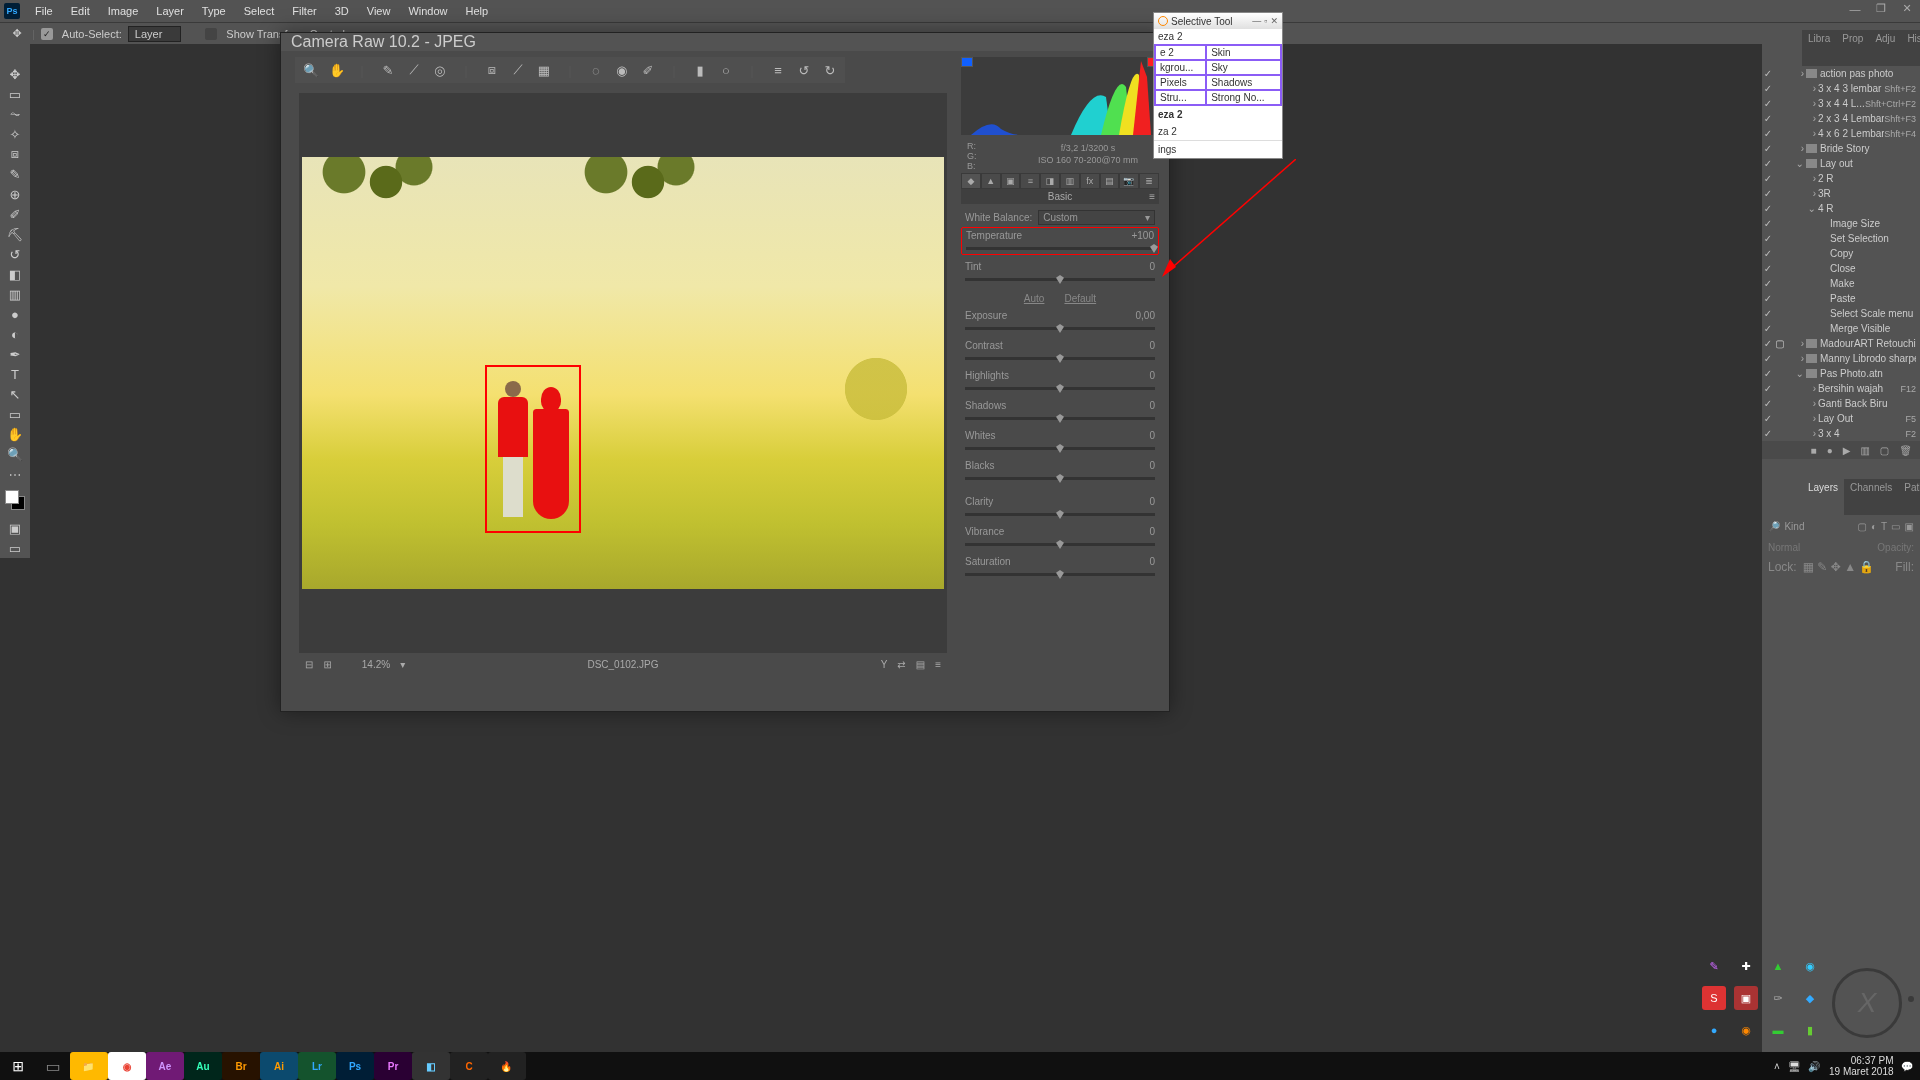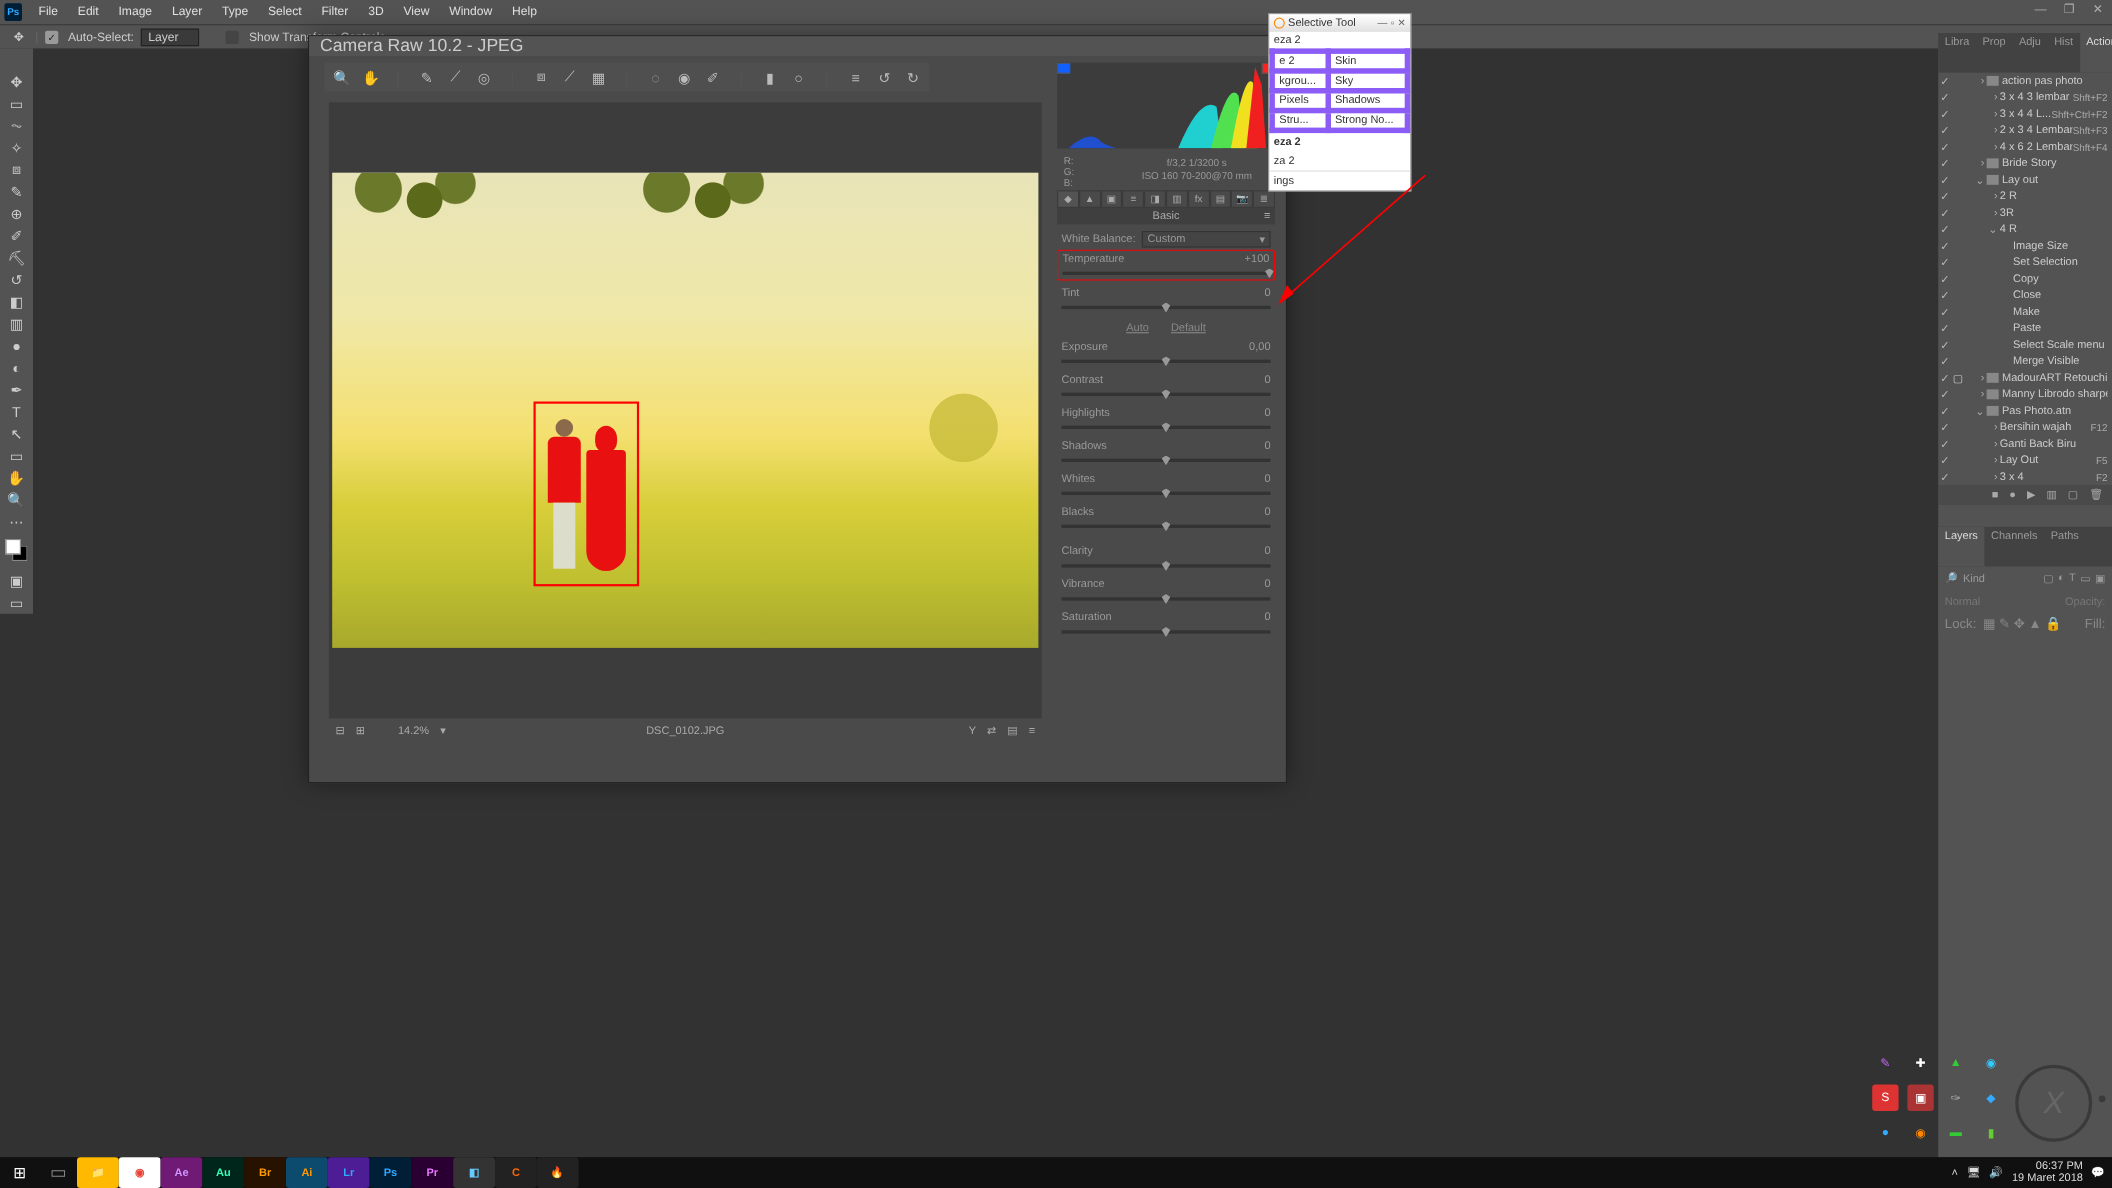--- a/index.html
+++ b/index.html
@@ -73,21 +73,21 @@
 .slider-row { padding: 2px 4px 8px; position: relative; }
 .slider-row .lbl { font-size: 10px; color: #999; display: flex; justify-content: space-between; }
 .slider-row .val { font-size: 10px; color: #999; }
 .slider-row .track { height: 3px; background: #333; margin-top: 6px; position: relative; }
 .slider-row .thumb { position: absolute; top: -3px; width: 8px; height: 9px; background: #999; clip-path: polygon(50% 100%, 0 30%, 50% 0, 100% 30%); }
 .slider-row.highlight { border: 1.5px solid #ff0000; border-radius: 2px; padding: 2px 4px 4px; margin-bottom: 4px; }
 .auto-row { display: flex; justify-content: center; gap: 20px; font-size: 10px; color: #888; text-decoration: underline; padding: 4px 0; }
 
 
 .right-panels { position: absolute; right: 0; top: 30px; width: 158px; bottom: 28px; background: #535353; display: flex; flex-direction: column; }
-.panel-tabs { height: 36px; display: flex; background: #424242; font-size: 10px; }
+.panel-tabs { height: 36px; display: flex; background: #424242; font-size: 10px; margin-left: 40px; }
 .panel-tabs span { padding: 3px 6px; color: #999; }
 .panel-tabs span.active { background: #535353; color: #ddd; }
 .actions-list { flex: 0 0 auto; font-size: 10px; overflow: hidden; }
 .action-item { display: flex; align-items: center; height: 15px; color: #ccc; }
 .action-item .chk { width: 12px; text-align: center; color: #bbb; }
 .action-item .tgt { width: 12px; text-align: center; }
 .action-item .tree { display: inline-block; }
 .action-item .fold { width: 11px; height: 9px; background: #888; display: inline-block; margin-right: 3px; vertical-align: middle; }
 .action-item .name { flex: 1; white-space: nowrap; overflow: hidden; }
 .action-item .key { font-size: 9px; color: #aaa; padding-right: 4px; }
@@ -97,21 +97,21 @@
 .layers-top { height: 22px; display: flex; align-items: center; padding: 0 6px; font-size: 10px; color: #999; gap: 4px; }
 .layers-row2 { height: 20px; display: flex; align-items: center; padding: 0 6px; font-size: 10px; color: #777; justify-content: space-between; }
 .layers-row3 { height: 20px; display: flex; align-items: center; padding: 0 6px; font-size: 12px; color: #888; gap: 6px; text-align: center; }
 
 
 .selective { position: absolute; left: 1153px; top: 12px; width: 130px; background: #f0f0f0; border: 1px solid #888; z-index: 50; font-size: 11px; color: #333; }
 .selective .title { height: 16px; background: linear-gradient(#fff,#e0e0e0); padding: 1px 4px; font-size: 10px; display: flex; align-items: center; justify-content: space-between; }
 .selective .title .ico { width: 10px; height: 10px; border: 1px solid #f80; border-radius: 50%; }
 .selective .body { background: #fff; }
 .selective table { width: 100%; border-collapse: collapse; font-size: 10px; }
-.selective td { border: 5px solid #8b5cf6; padding: 1px 4px; }
+.selective td { border: 2px solid #8b5cf6; padding: 1px 4px; }
 
 
 .red-arrow { position: absolute; left: 1162px; top: 159px; width: 134px; height: 118px; pointer-events: none; z-index: 60; }
 
 
 .taskbar { position: absolute; bottom: 0; left: 0; right: 0; height: 28px; background: #101010; display: flex; align-items: center; }
 .taskbar .start { width: 36px; text-align: center; color: #fff; font-size: 14px; }
 .taskbar .icons { display: flex; gap: 0; }
 .taskbar .icons div { width: 38px; height: 28px; display: flex; align-items: center; justify-content: center; font-size: 10px; }
 .app-ico { width: 22px; height: 22px; border-radius: 3px; display: flex; align-items: center; justify-content: center; font-size: 9px; font-weight: bold; }
@@ -704,21 +704,21 @@
       <div>
         <div class="app-ico" style="background:#00261b;color:#34ffb9">Au</div>
       </div>
       <div>
         <div class="app-ico" style="background:#271200;color:#ff9a00">Br</div>
       </div>
       <div>
         <div class="app-ico" style="background:#0c4a6e;color:#ff9a00">Ai</div>
       </div>
       <div>
-        <div class="app-ico" style="background:#4c1d95;color:#31a8ff">Lr</div>
+        <div class="app-ico" style="background:#14532d;color:#31a8ff">Lr</div>
       </div>
       <div>
         <div class="app-ico" style="background:#001e36;color:#31a8ff">Ps</div>
       </div>
       <div>
         <div class="app-ico" style="background:#2a0033;color:#ea77ff">Pr</div>
       </div>
       <div>
         <div class="app-ico" style="background:#333;color:#6cf">◧</div>
       </div>

